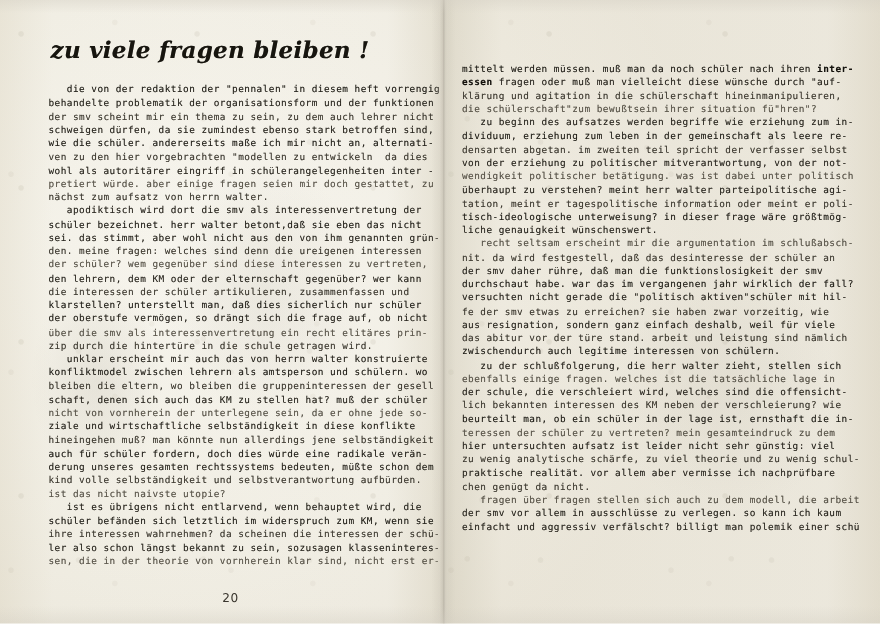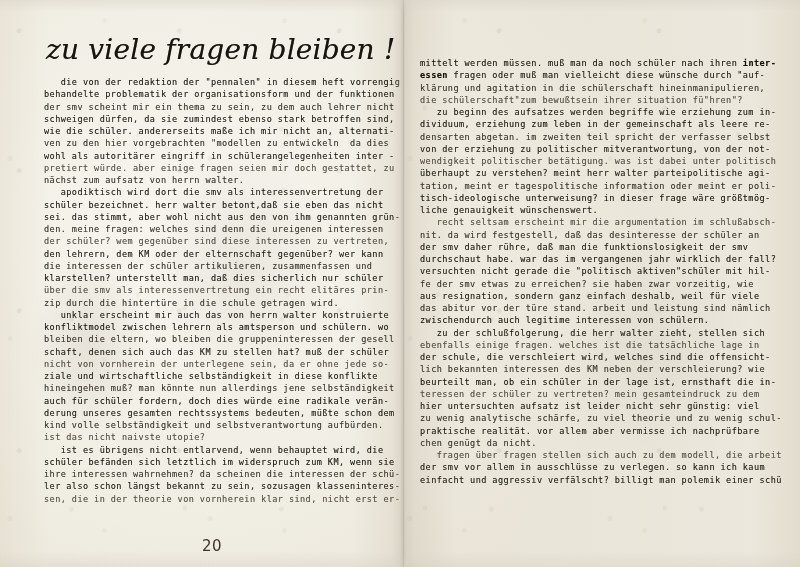--- a/index.html
+++ b/index.html
@@ -102,23 +102,23 @@
     width: 400px;
     height: 567px;
     box-sizing: border-box;
   }
 
   .article-title {
     position: absolute;
     left: 46px;
     top: 33px;
     font-family: "DejaVu Serif", "Liberation Serif", serif;
-    font-weight: 400;
+    font-weight: 700;
     font-style: italic;
-    font-size: 28px;
+    font-size: 21px;
     letter-spacing: .2px;
     color: #17150f;
     white-space: nowrap;
     text-shadow: 0 0 .6px rgba(30,26,18,.55);
   }
 
   .column {
     position: absolute;
     box-sizing: border-box;
   }
@@ -146,21 +146,21 @@
   }
   
   .tline.f1 { color: #38342b; opacity: .96; }
   .tline.f2 { color: #4b463b; opacity: .90; }
   .tline.dark { color: #1f1d17; }
   .tline b { font-weight: 700; color: #14120d; }
 
   .folio {
     position: absolute;
     font-family: "DejaVu Sans", "Liberation Sans", sans-serif;
-    font-size: 15px;
+    font-size: 11px;
     color: #3a362e;
     letter-spacing: .5px;
   }
   .folio-left  { left: 202px; top: 537px; }
 </style>
 </head>
 <body>
 
 <div id="page">
 
@@ -186,20 +186,21 @@
           <div class="tline f2">pretiert würde. aber einige fragen seien mir doch gestattet, zu</div>
           <div class="tline f1">nächst zum aufsatz von herrn walter.</div>
           <div class="tline ">   apodiktisch wird dort die smv als interessenvertretung der</div>
           <div class="tline dark">schüler bezeichnet. herr walter betont,daß sie eben das nicht</div>
           <div class="tline ">sei. das stimmt, aber wohl nicht aus den von ihm genannten grün-</div>
           <div class="tline f1">den. meine fragen: welches sind denn die ureigenen interessen</div>
           <div class="tline f2">der schüler? wem gegenüber sind diese interessen zu vertreten,</div>
           <div class="tline ">den lehrern, dem KM oder der elternschaft gegenüber? wer kann</div>
           <div class="tline f1">die interessen der schüler artikulieren, zusammenfassen und</div>
           <div class="tline dark">klarstellen? unterstellt man, daß dies sicherlich nur schüler</div>
+          <div class="tline ">der oberstufe vermögen, so drängt sich die frage auf, ob nicht</div>
           <div class="tline f2">über die smv als interessenvertretung ein recht elitäres prin-</div>
           <div class="tline f1">zip durch die hintertüre in die schule getragen wird.</div>
           <div class="tline ">   unklar erscheint mir auch das von herrn walter konstruierte</div>
           <div class="tline dark">konfliktmodel zwischen lehrern als amtsperson und schülern. wo</div>
           <div class="tline f1">bleiben die eltern, wo bleiben die gruppeninteressen der gesell</div>
           <div class="tline ">schaft, denen sich auch das KM zu stellen hat? muß der schüler</div>
           <div class="tline f2">nicht von vornherein der unterlegene sein, da er ohne jede so-</div>
           <div class="tline ">ziale und wirtschaftliche selbständigkeit in diese konflikte</div>
           <div class="tline f1">hineingehen muß? man könnte nun allerdings jene selbständigkeit</div>
           <div class="tline dark">auch für schüler fordern, doch dies würde eine radikale verän-</div>

